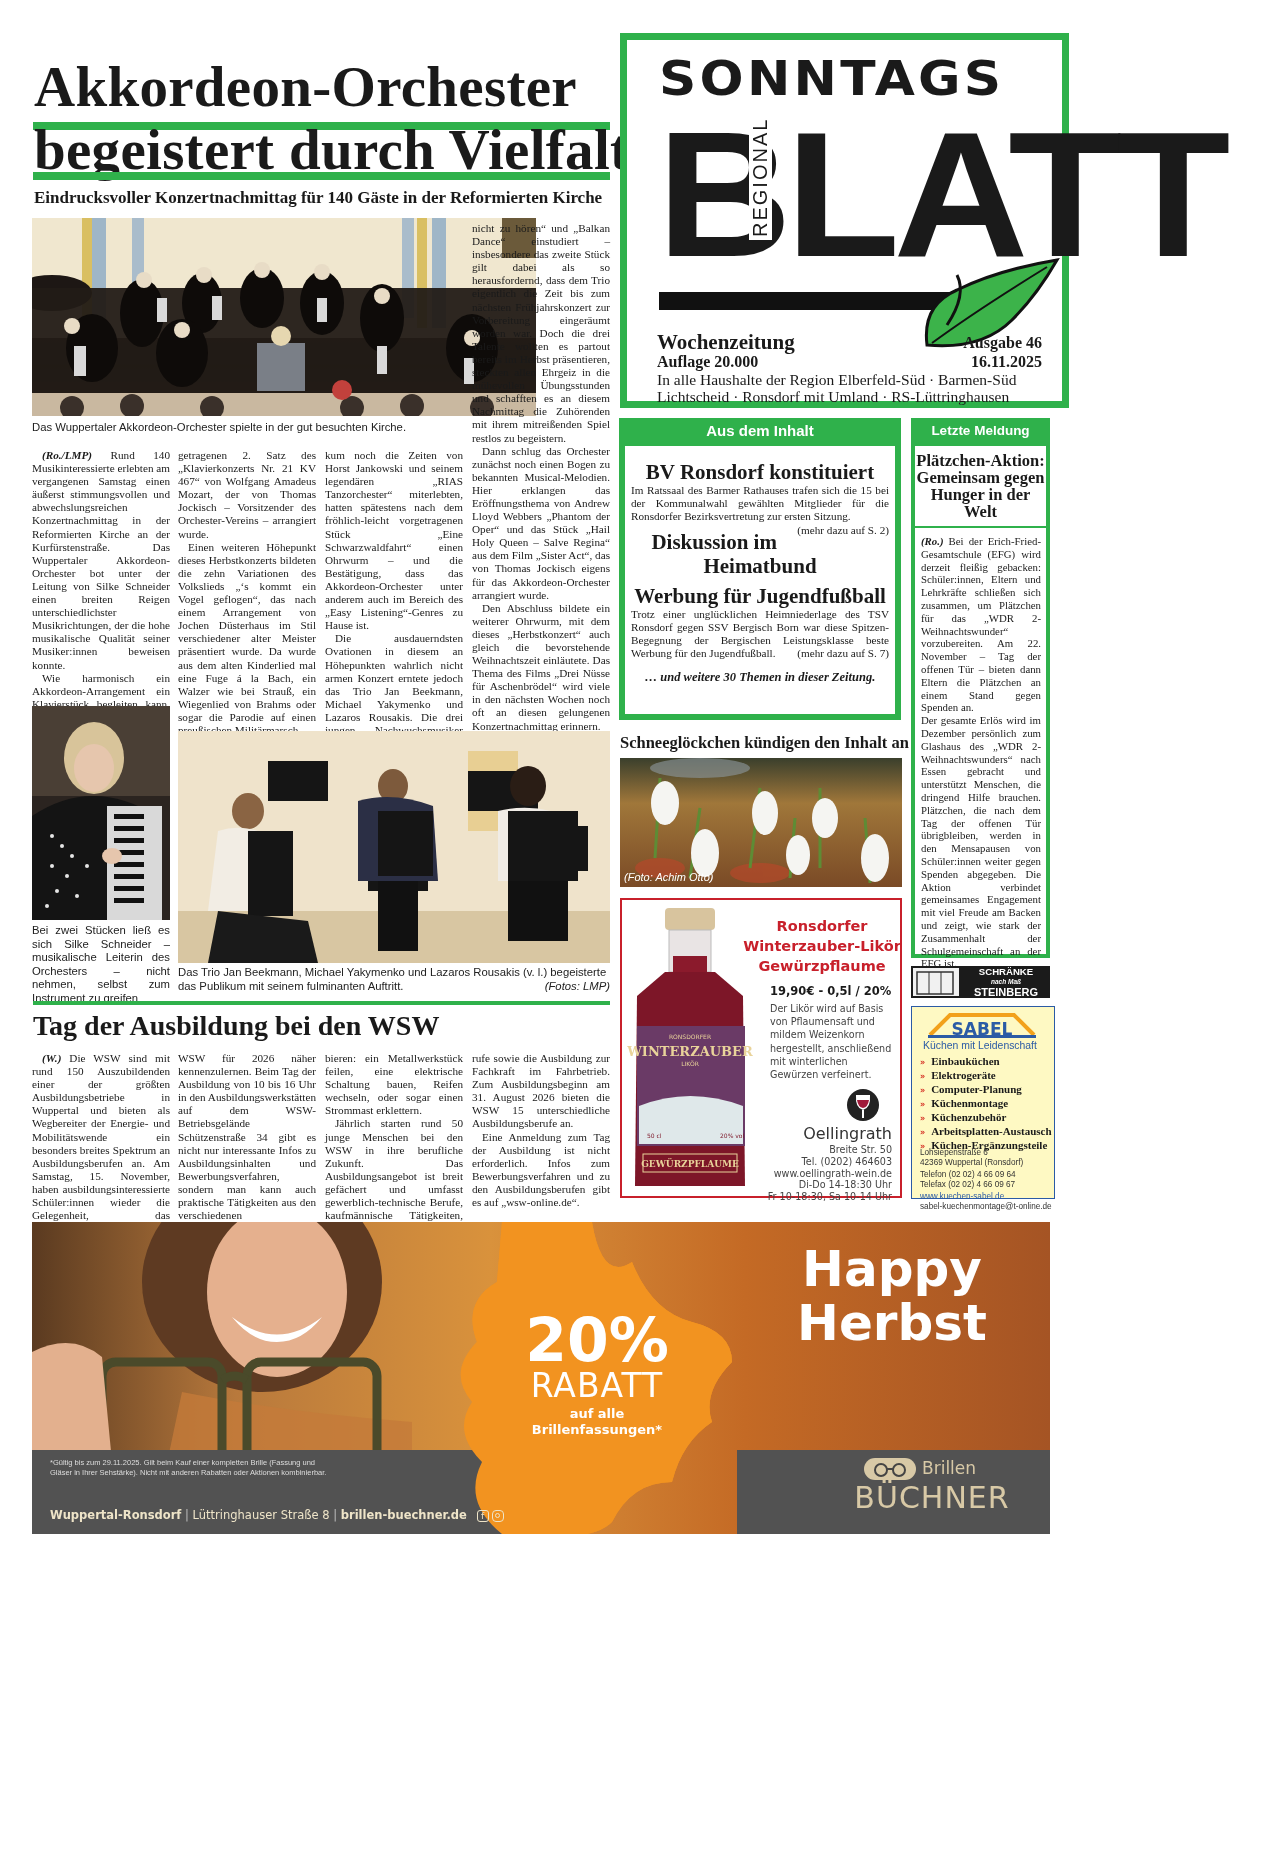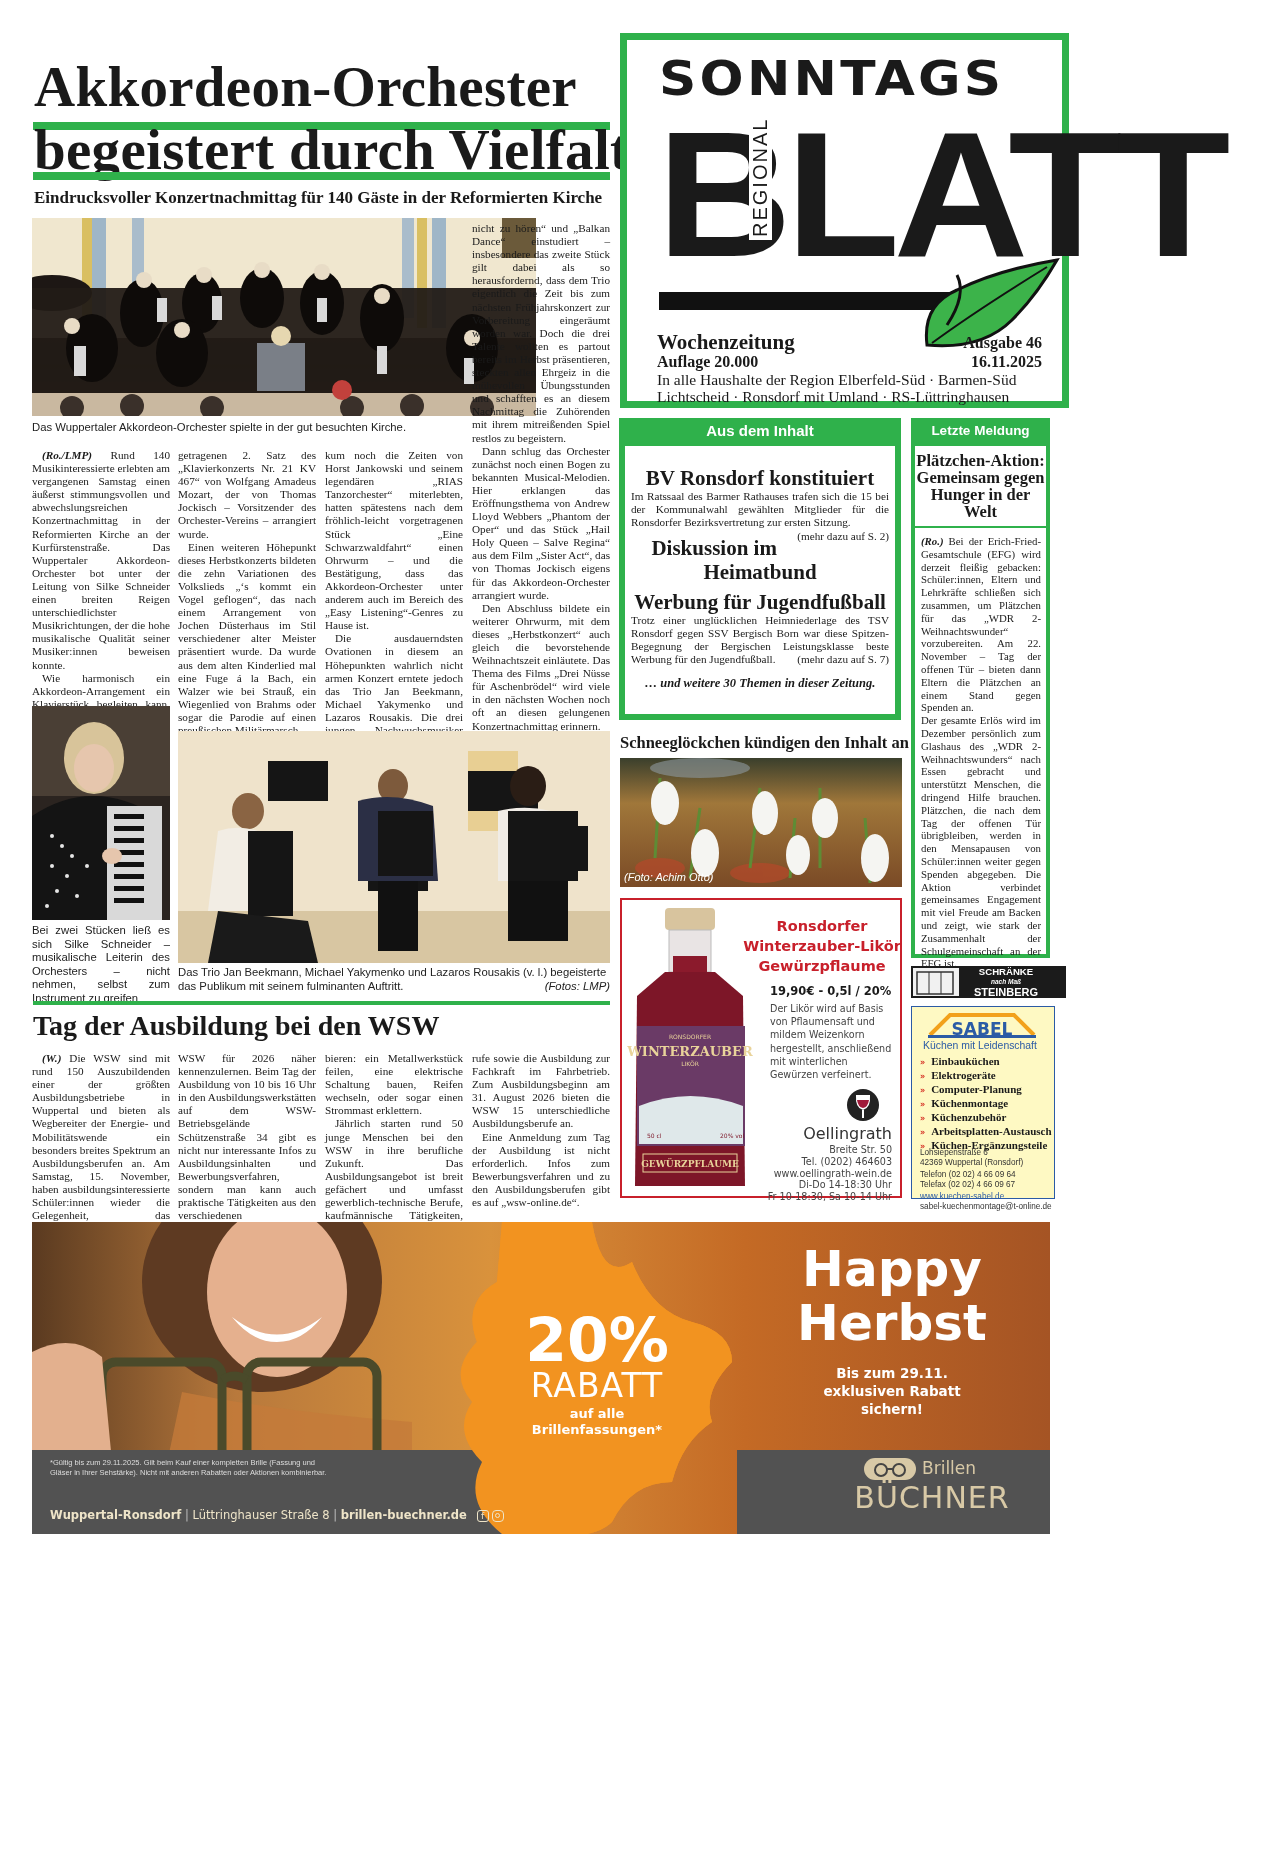--- a/index.html
+++ b/index.html
@@ -198,21 +198,21 @@
   <div class="abs" style="left:30px; top:313px; font-size:16px; font-weight:bold;">Auflage 20.000</div>
   <div class="abs" style="right:20px; top:313px; font-size:16px; font-weight:bold;">16.11.2025</div>
   <div class="abs" style="left:30px; top:331px; font-size:15.5px; line-height:17px; white-space:nowrap;">
     <div>In alle Haushalte der Region Elberfeld-Süd · Barmen-Süd</div>
     <div>Lichtscheid · Ronsdorf mit Umland · RS-Lüttringhausen</div>
   </div>
 </div>
 
 <div class="abs green" style="left:619px; top:418px; width:282px; height:302px;">
   <div class="box-head" style="height:26px; line-height:26px; font-size:15px;">Aus dem Inhalt</div>
-  <div class="abs" style="left:6px; top:28px; width:270px; height:268px; background:#fff; padding:20px 6px 0 6px;">
+  <div class="abs" style="left:6px; top:28px; width:270px; height:268px; background:#fff; padding:14px 6px 0 6px;">
     <div>
       <div class="inh-title">BV Ronsdorf konstituiert</div>
       <div class="inh-text"><span>Im Ratssaal des Barmer Rathauses trafen sich die 15 bei der Kommunalwahl gewählten Mitglieder für die Ronsdorfer Bezirksvertretung zur ersten Sitzung.</span> <span class="more">(mehr dazu auf S. 2)</span></div>
     </div>
     <div style="margin-top:6px;">
       <div class="inh-title">Diskussion im Heimatbund</div>
     </div>
     <div style="margin-top:6px;">
       <div class="inh-title">Werbung für Jugendfußball</div>
       <div class="inh-text"><span>Trotz einer unglücklichen Heimniederlage des TSV Ronsdorf gegen SSV Bergisch Born war diese Spitzen-Begegnung der Bergischen Leistungsklasse beste Werbung für den Jugendfußball.</span> <span class="more">(mehr dazu auf S. 7)</span></div>
@@ -299,21 +299,21 @@
   <div class="abs rounded" style="right:8px; top:224px; font-size:16px; color:#333;">Oellingrath</div>
   <div class="abs rounded" style="right:8px; top:244px; text-align:right; font-size:9.6px; line-height:11.8px; color:#444;">
     <div>Breite Str. 50</div>
     <div>Tel. (0202) 464603</div>
     <div>www.oellingrath-wein.de</div>
     <div>Di-Do 14-18:30 Uhr</div>
     <div>Fr 10-18:30, Sa 10-14 Uhr</div>
   </div>
 </div>
 
-<div class="abs" style="left:911px; top:966px; width:155px; height:32px; background:#1b1b1b; overflow:hidden;">
+<div class="abs" style="left:911px; top:966px; width:139px; height:32px; background:#1b1b1b; overflow:hidden;">
   <svg class="abs" style="left:2px; top:2px;" width="46" height="28" viewBox="0 0 46 28">
     <rect width="46" height="28" fill="#f1f1f1"></rect>
     <path d="M4 4 L40 4 L40 26 L4 26 Z" fill="none" stroke="#333" stroke-width="1.5"></path>
     <path d="M16 4 L16 26 M28 4 L28 26" stroke="#333" stroke-width="1"></path>
   </svg>
   <div class="abs sans" style="left:52px; top:1px; width:86px; text-align:center; color:#fff; font-weight:bold; font-size:9.6px; line-height:10px;">
     <div>SCHRÄNKE</div>
     <div style="font-size:6.5px; font-style:italic;">nach Maß</div>
     <div style="font-size:11px;">STEINBERG 740102</div>
   </div>
@@ -389,25 +389,20 @@
   <div class="abs rounded" style="left:470px; top:88px; width:190px; text-align:center; color:#fff; font-weight:bold; font-size:60px; line-height:60px;">20%</div>
   <div class="abs rounded" style="left:470px; top:146px; width:190px; text-align:center; color:#fff; font-size:33px; line-height:36px; letter-spacing:1px;">RABATT</div>
   <div class="abs rounded" style="left:470px; top:184px; width:190px; text-align:center; color:#fff; font-weight:bold; font-size:13px; line-height:16px;">
     <div>auf alle</div>
     <div>Brillenfassungen*</div>
   </div>
   <div class="abs rounded" style="left:740px; top:20px; width:240px; text-align:center; color:#fff; font-weight:bold; font-size:50px; line-height:54px;">
     <div>Happy</div>
     <div>Herbst</div>
   </div>
-  <div class="abs rounded" style="left:740px; top:142px; width:240px; text-align:center; color:#fff; font-weight:bold; font-size:13.5px; line-height:18px;">
-    <div>Bis zum 29.11.</div>
-    <div>exklusiven Rabatt</div>
-    <div>sichern!</div>
-  </div>
   <div class="abs sans" style="left:18px; top:236px; color:#ddd; font-size:7.5px; line-height:10px;">
     <div>*Gültig bis zum 29.11.2025. Gilt beim Kauf einer kompletten Brille (Fassung und</div>
     <div>Gläser in Ihrer Sehstärke). Nicht mit anderen Rabatten oder Aktionen kombinierbar.</div>
   </div>
   <div class="abs rounded" style="left:18px; top:286px; color:#eee4c8; font-size:11.5px; white-space:nowrap;">
     <b>Wuppertal-Ronsdorf</b> <span style="color:#bbb;">|</span> <span>Lüttringhauser Straße 8</span> <span style="color:#bbb;">|</span> <b>brillen-buechner.de</b>
     <span style="display:inline-block; width:12px; height:12px; border:1.5px solid #eee4c8; border-radius:3px; font-size:9px; line-height:10px; text-align:center; vertical-align:middle; margin-left:6px;">f</span>
     <span style="display:inline-block; width:12px; height:12px; border:1.5px solid #eee4c8; border-radius:4px; vertical-align:middle; position:relative;"><span style="position:absolute; left:2px; top:2px; width:5px; height:5px; border:1.3px solid #eee4c8; border-radius:50%;"></span></span>
   </div>
   <svg class="abs" style="left:832px; top:236px;" width="52" height="22" viewBox="0 0 52 22">

